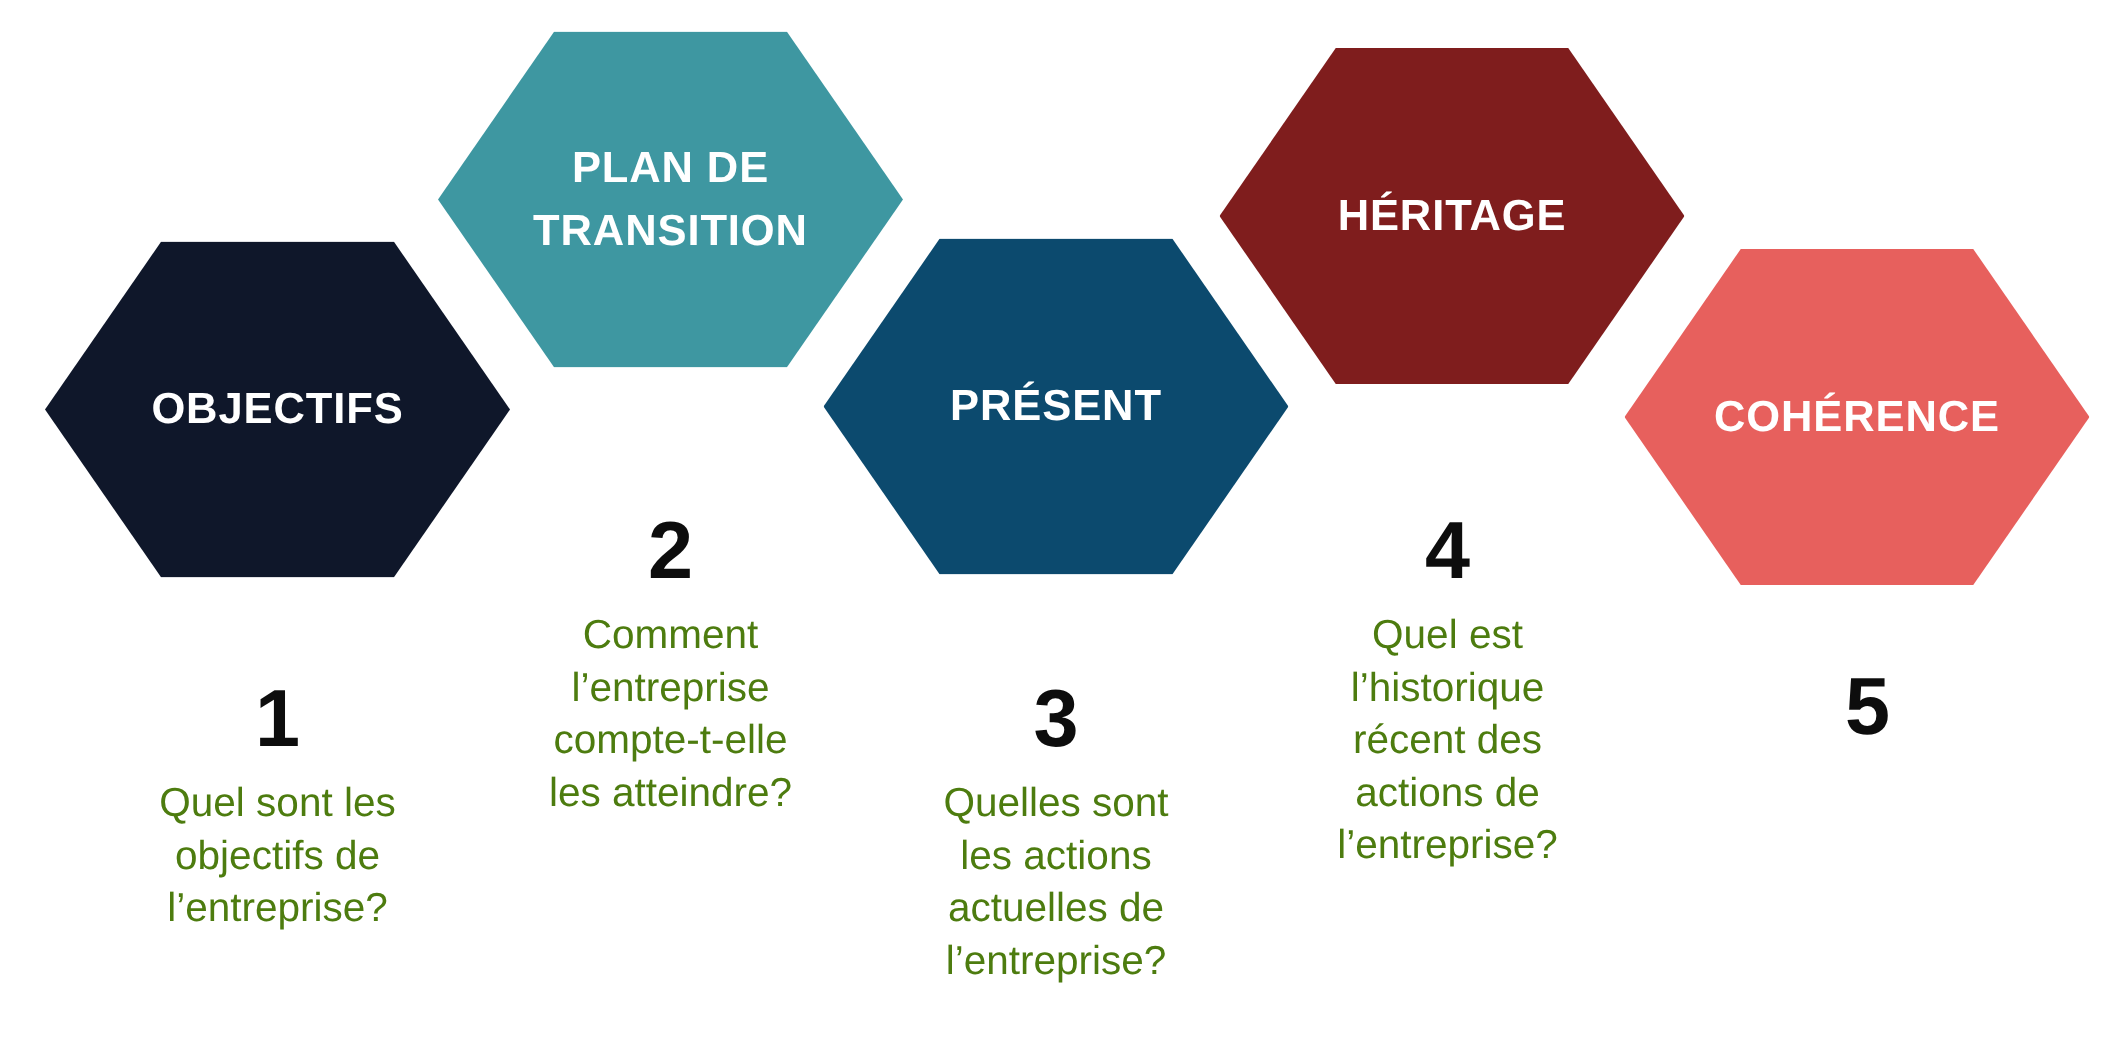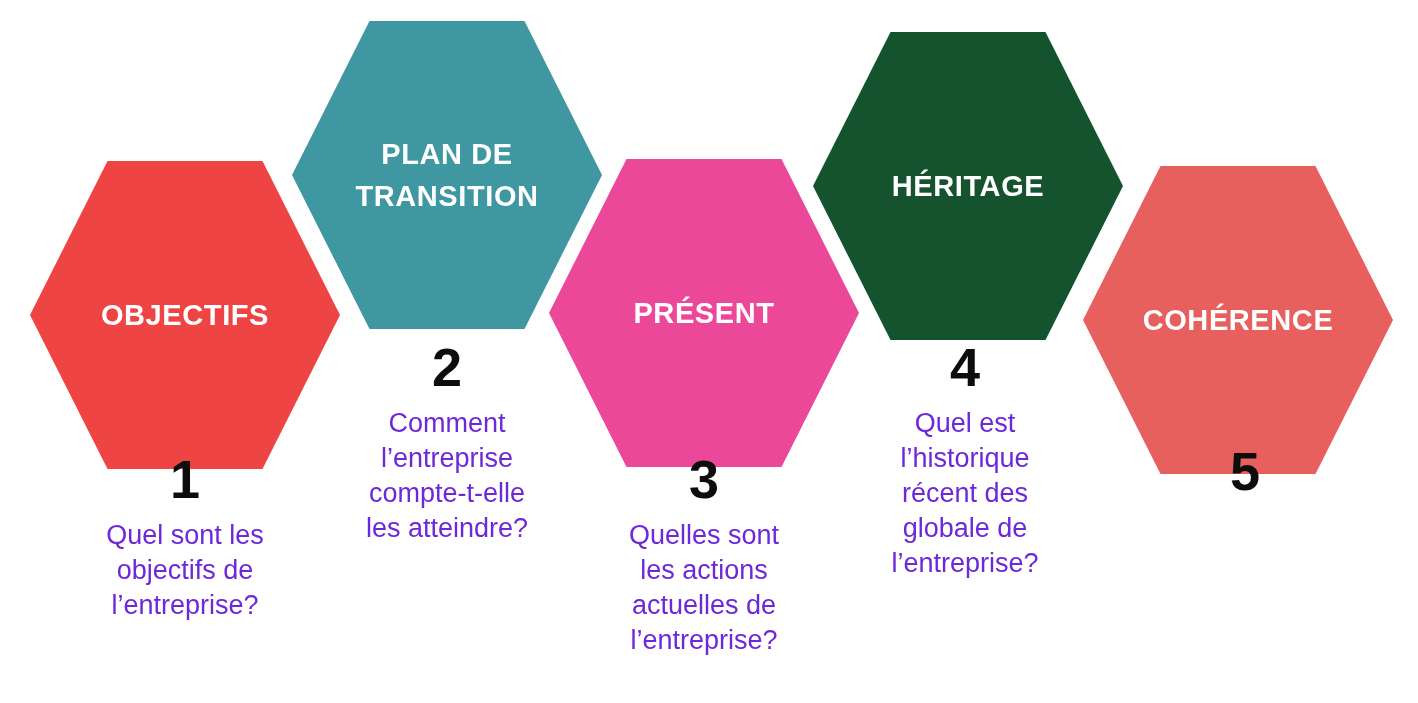--- a/index.html
+++ b/index.html
@@ -11,21 +11,21 @@
   .canvas {
     position: relative;
     width: 1418px;
     height: 703px;
     background: #ffffff;
     overflow: hidden;
   }
   .hex {
     position: absolute;
     width: 310px;
-    height: 308px;
+    height: 224px;
     clip-path: polygon(25% 0, 75% 0, 100% 50%, 75% 100%, 25% 100%, 0 50%);
     display: flex;
     align-items: center;
     justify-content: center;
   }
   .hex-label {
     color: #ffffff;
     font-weight: 700;
     font-size: 29px;
     letter-spacing: 0.6px;
@@ -43,40 +43,40 @@
     font-size: 54px;
     font-weight: 700;
     line-height: 1.15;
     color: #0d0d0d;
   }
   .question {
     margin-top: 8px;
     font-size: 27px;
     line-height: 1.3;
     white-space: pre-line;
-    color: #6d28d9;
+    color: #4d7c0f;
   }
   
   .hex1 { left: 30px;   top: 161px; }
   .hex2 { left: 292px;  top: 21px;  }
   .hex3 { left: 549px;  top: 159px; }
   .hex4 { left: 813px;  top: 32px;  }
   .hex5 { left: 1083px; top: 166px; }
   .c1 { left: 35px;   top: 448px; }
   .c2 { left: 297px;  top: 336px; }
   .c3 { left: 554px;  top: 448px; }
   .c4 { left: 815px;  top: 336px; }
   .c5 { left: 1095px; top: 440px; }
 </style>
 </head>
 <body>
 
 <div class="canvas">
 
-  <div class="hex hex1" style="background-color: #ef4444;">
+  <div class="hex hex1" style="background-color: #0f172a;">
     <div class="hex-label">OBJECTIFS</div>
   </div>
   <div class="caption c1">
     <div class="num">1</div>
     <div class="question">Quel sont les
 objectifs de
 l’entreprise?</div>
   </div>
 
   <div class="hex hex2" style="background-color: rgb(62, 151, 161);">
@@ -84,40 +84,40 @@
 TRANSITION</div>
   </div>
   <div class="caption c2">
     <div class="num">2</div>
     <div class="question">Comment
 l’entreprise
 compte-t-elle
 les atteindre?</div>
   </div>
 
-  <div class="hex hex3" style="background-color: #ec4899;">
+  <div class="hex hex3" style="background-color: #0c4a6e;">
     <div class="hex-label">PRÉSENT</div>
   </div>
   <div class="caption c3">
     <div class="num">3</div>
     <div class="question">Quelles sont
 les actions
 actuelles de
 l’entreprise?</div>
   </div>
 
-  <div class="hex hex4" style="background-color: #14532d;">
+  <div class="hex hex4" style="background-color: #7f1d1d;">
     <div class="hex-label">HÉRITAGE</div>
   </div>
   <div class="caption c4">
     <div class="num">4</div>
     <div class="question">Quel est
 l’historique
 récent des
-globale de
+actions de
 l’entreprise?</div>
   </div>
 
   <div class="hex hex5" style="background-color: rgb(231, 96, 93);">
     <div class="hex-label">COHÉRENCE</div>
   </div>
   <div class="caption c5">
     <div class="num">5</div>
   </div>
 

